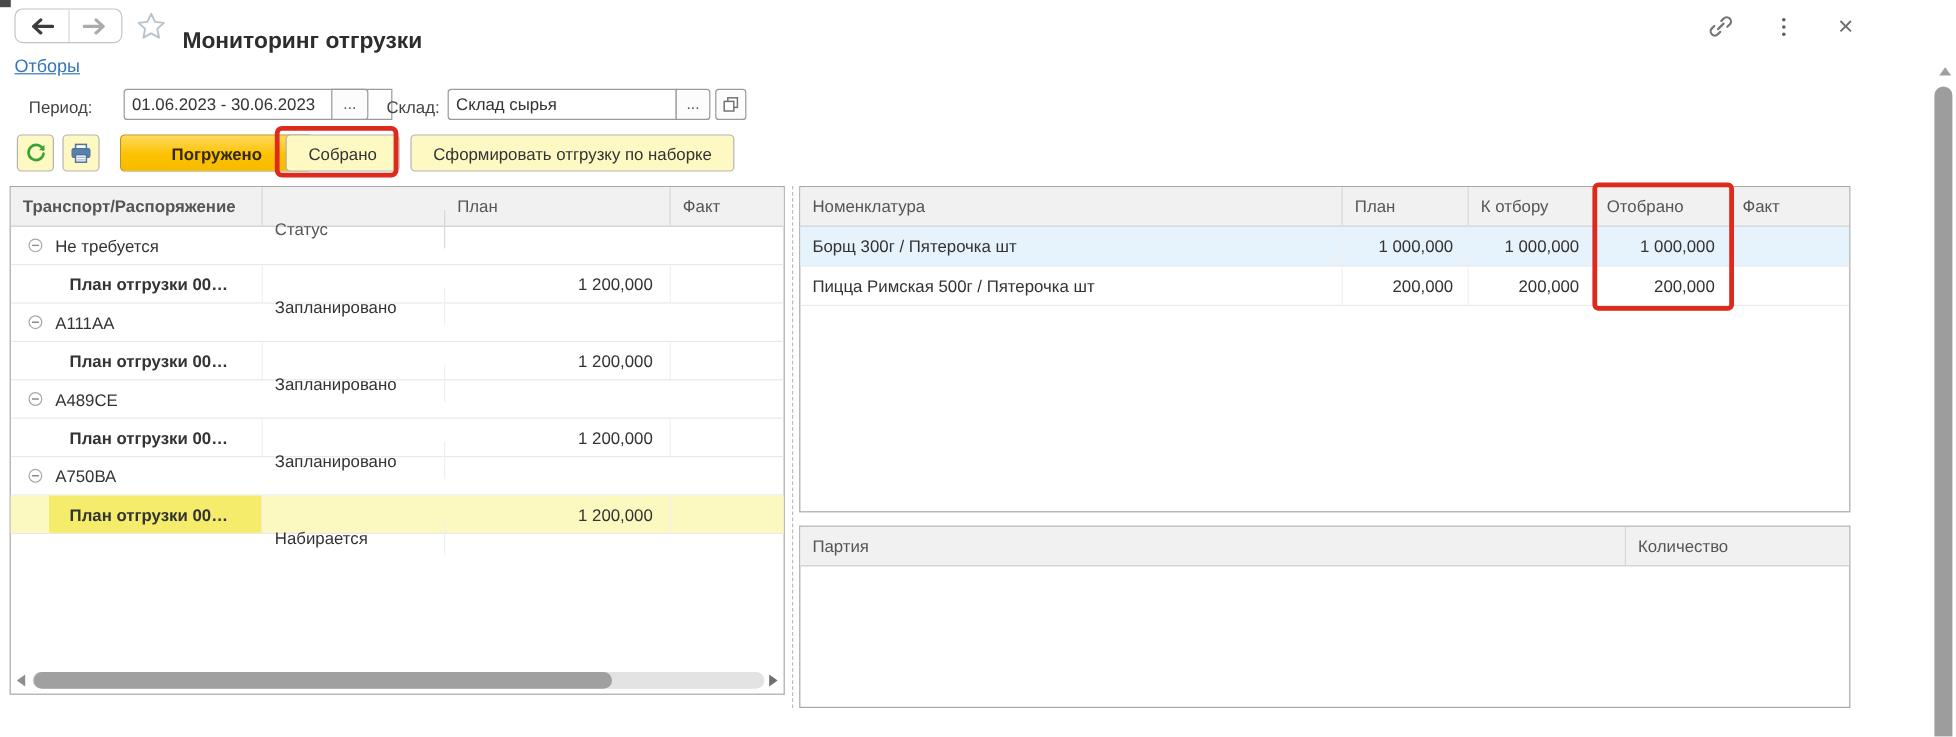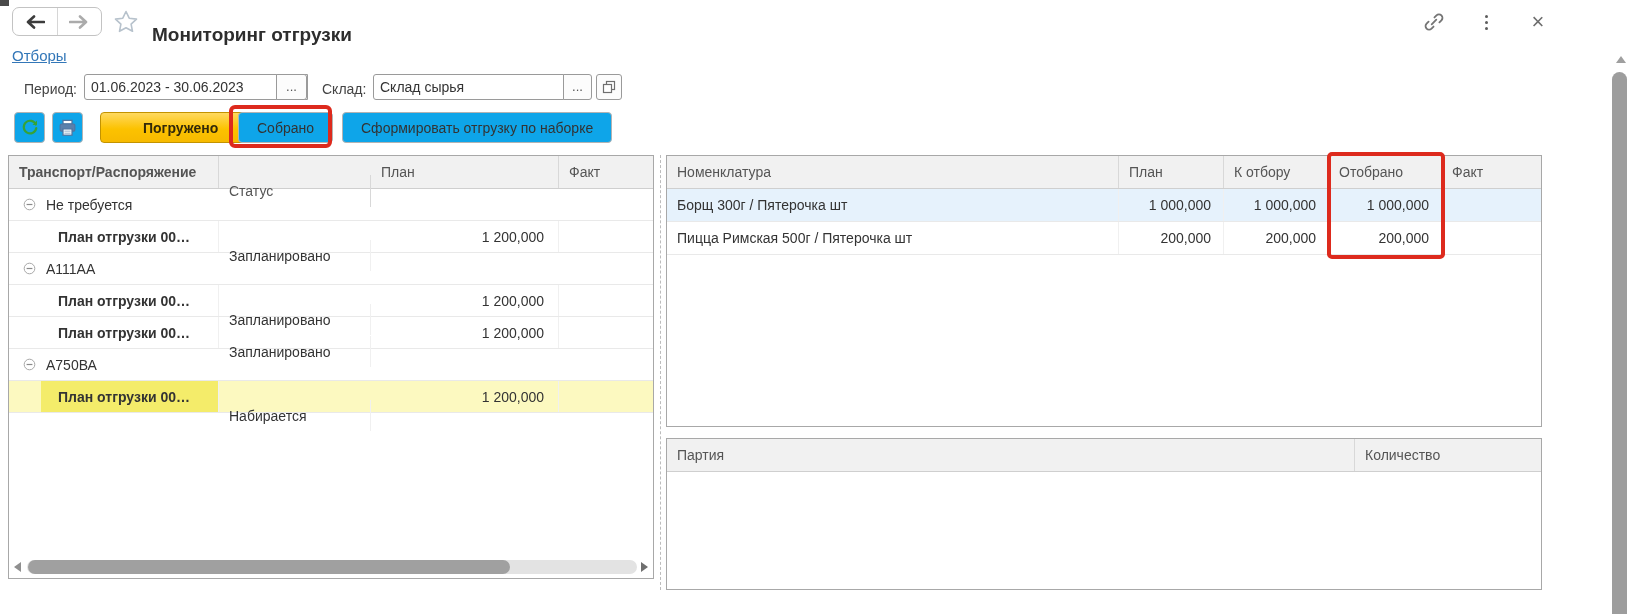--- a/index.html
+++ b/index.html
@@ -25,21 +25,21 @@
   
   .flabel{position:absolute;top:81px;font-size:14px;color:#444;}
   .finput{position:absolute;top:74px;height:26px;border:1px solid #9a9a9a;box-sizing:border-box;
           font-family:"Liberation Sans",sans-serif;font-size:14px;color:#333;padding:0 6px;border-radius:3px 0 0 3px;background:#fff;}
   .fbtn{position:absolute;top:74px;height:26px;border:1px solid #9a9a9a;box-sizing:border-box;background:#fcfcfc;
         font-size:13px;color:#555;display:flex;align-items:flex-end;justify-content:center;padding-bottom:6px;
         border-radius:0 3px 3px 0;cursor:pointer;line-height:1;}
   .fbtn.sq{border-radius:3px;align-items:center;padding-bottom:0;}
 
   
-  .tbtn{position:absolute;top:112px;height:31px;border:1px solid #b3b3b3;border-radius:4px;background:#0ea5e9;
+  .tbtn{position:absolute;top:112px;height:31px;border:1px solid #b3b3b3;border-radius:4px;background:#fef9c3;
         box-sizing:border-box;display:flex;align-items:center;justify-content:center;cursor:pointer;font-size:14px;color:#333;}
   .tbtn.icon{width:31px;}
   .btn-loaded{font-weight:bold;color:#33290a;background:linear-gradient(#ffd95f,#fcc200 55%,#f7ba00);
               border-color:#c39300;padding:0 42px;}
   .btn-plain{padding:0 18px;}
 
   
   .panel{position:absolute;border:1px solid #a8a8a8;background:#fff;box-sizing:border-box;}
   .thead{display:flex;height:33px;background:#f1f1f1;border-bottom:1px solid #cfcfcf;font-size:14px;color:#555;box-sizing:border-box;}
   .th{display:flex;align-items:center;padding:0 10px;box-sizing:border-box;border-right:1px solid #d8d8d8;height:100%;}
@@ -123,21 +123,21 @@
         </span>
     </div>
     <div class="wicon">
         <span class="closex">×</span>
       </div>
   </div>
 
   <a class="link">Отборы</a>
 
   <span class="flabel" style="left:24px;">Период:</span>
-  <input class="finput" style="left: 84px; width: 224px;" value="01.06.2023 - 30.06.2023">
+  <input class="finput" style="left: 103px; width: 224px;" value="01.06.2023 - 30.06.2023">
   <div class="fbtn" style="left:276px;width:31px;">...</div>
 
   <span class="flabel" style="left:322px;">Склад:</span>
   <input class="finput" style="left: 373px; width: 191px;" value="Склад сырья">
   <div class="fbtn" style="left:563px;width:29px;">...</div>
   <div class="fbtn sq" style="left:596px;width:26px;">
     <svg width="14" height="14" viewBox="0 0 14 14">
       <rect x="4.5" y="1.5" width="8" height="8" fill="#fff" stroke="#6f6f6f" stroke-width="1.2"></rect>
       <rect x="1.5" y="4.5" width="8" height="8" fill="#fff" stroke="#6f6f6f" stroke-width="1.2"></rect>
     </svg>
@@ -194,20 +194,29 @@
             <span>А111АА</span>
           </div>
         </div>
         <div class="trow">
           <div class="td t-c1 itemname">План отгрузки 00…</div>
           <div class="td t-c2">Запланировано</div>
           <div class="td t-c3 num">1 200,000</div>
           <div class="td t-c4"></div>
         </div>
         <div class="trow">
+          <div class="td grpcell">
+            <svg width="13" height="13" viewBox="0 0 13 13">
+              <circle cx="6.5" cy="6.5" r="5.3" fill="#fff" stroke="#a8a8a8" stroke-width="1"></circle>
+              <line x1="3.6" y1="6.5" x2="9.4" y2="6.5" stroke="#8a8a8a" stroke-width="1.2"></line>
+            </svg>
+            <span>А489СЕ</span>
+          </div>
+        </div>
+        <div class="trow">
           <div class="td t-c1 itemname">План отгрузки 00…</div>
           <div class="td t-c2">Запланировано</div>
           <div class="td t-c3 num">1 200,000</div>
           <div class="td t-c4"></div>
         </div>
         <div class="trow">
           <div class="td grpcell">
             <svg width="13" height="13" viewBox="0 0 13 13">
               <circle cx="6.5" cy="6.5" r="5.3" fill="#fff" stroke="#a8a8a8" stroke-width="1"></circle>
               <line x1="3.6" y1="6.5" x2="9.4" y2="6.5" stroke="#8a8a8a" stroke-width="1.2"></line>

